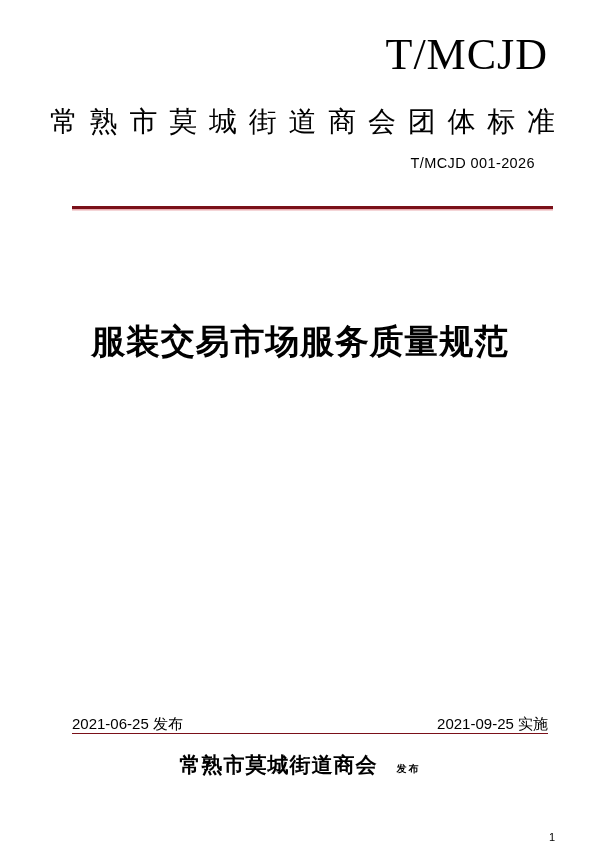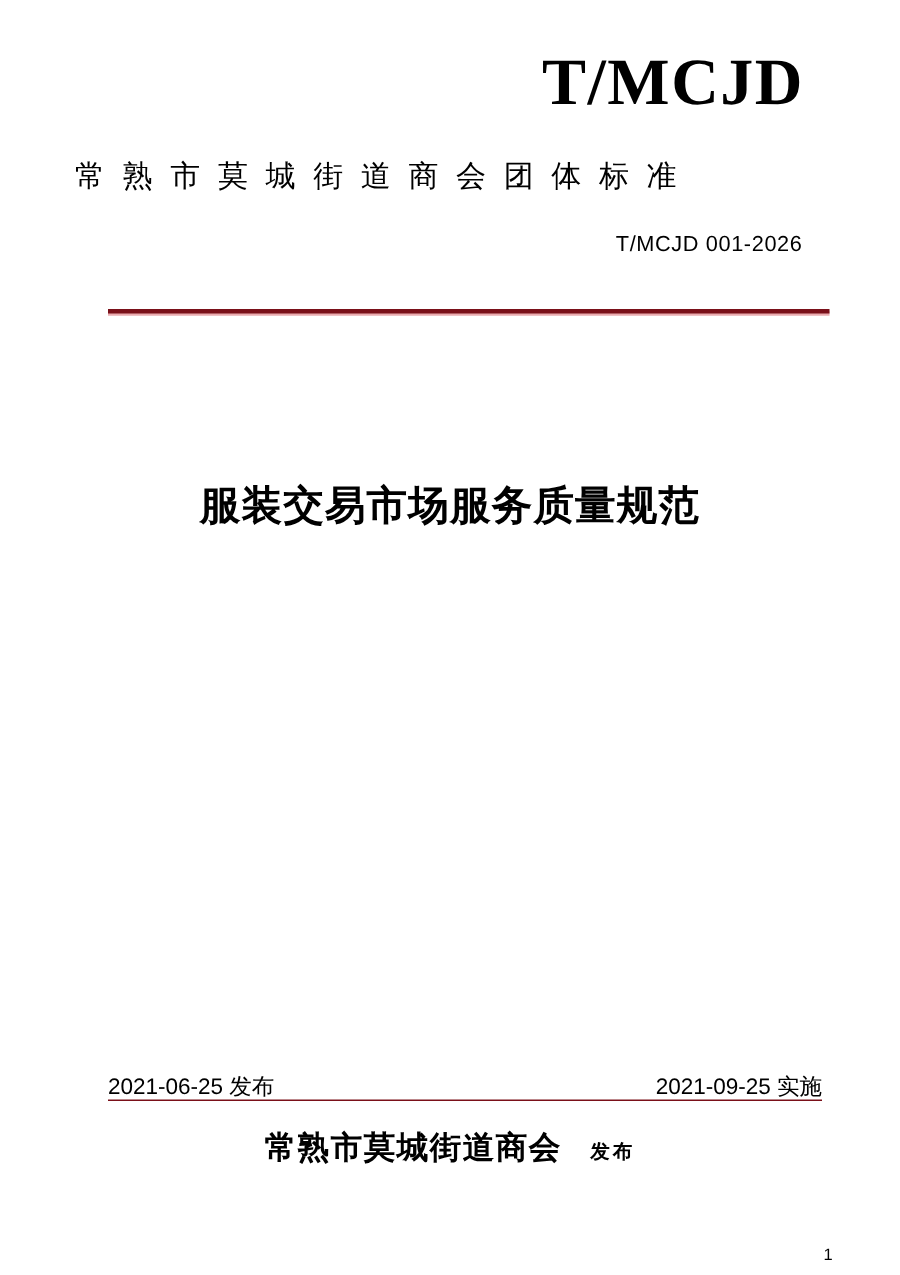--- a/index.html
+++ b/index.html
@@ -12,33 +12,33 @@
     width: 600px;
     height: 850px;
     background: #ffffff;
     overflow: hidden;
     font-family: "Liberation Sans", sans-serif;
     color: var(--text, #000000);
   }
   .logo {
     position: absolute;
     top: 33px;
-    right: 64px;
+    right: 52px;
     font-family: "Liberation Serif", serif;
-    font-weight: bold;
+    font-weight: normal;
     font-size: 44px;
     line-height: 1;
     letter-spacing: 1px;
     white-space: nowrap;
   }
   .org-banner {
     position: absolute;
     top: 107px;
     left: 50px;
-    font-size: 20px;
+    font-size: 28px;
     line-height: 1.1;
     letter-spacing: 11.75px;
     white-space: nowrap;
     font-weight: 500;
   }
   .std-number {
     position: absolute;
     top: 155px;
     right: 65px;
     font-size: 14.5px;
@@ -54,21 +54,21 @@
     height: 2.5px;
     background: var(--rule, #7a1019);
     box-shadow: 0 1.5px 0 var(--rule_shadow, #eaacb0);
   }
   .doc-title {
     position: absolute;
     top: 319px;
     left: 0;
     width: 100%;
     text-align: center;
-    font-size: 27px;
+    font-size: 34px;
     font-weight: bold;
     letter-spacing: 0.8px;
     white-space: nowrap;
   }
   .date-row {
     position: absolute;
     top: 715px;
     left: 72px;
     right: 52px;
     display: flex;
@@ -93,21 +93,21 @@
     text-align: center;
     white-space: nowrap;
   }
   .publisher-name {
     font-size: 21px;
     font-weight: bold;
     letter-spacing: 1px;
     text-align: right;
   }
   .publish-label {
-    font-size: 13px;
+    font-size: 10px;
     font-weight: bold;
     letter-spacing: 2px;
     margin-left: 19px;
   }
   .page-number {
     position: absolute;
     top: 831px;
     left: 549px;
     font-size: 11px;
   }

